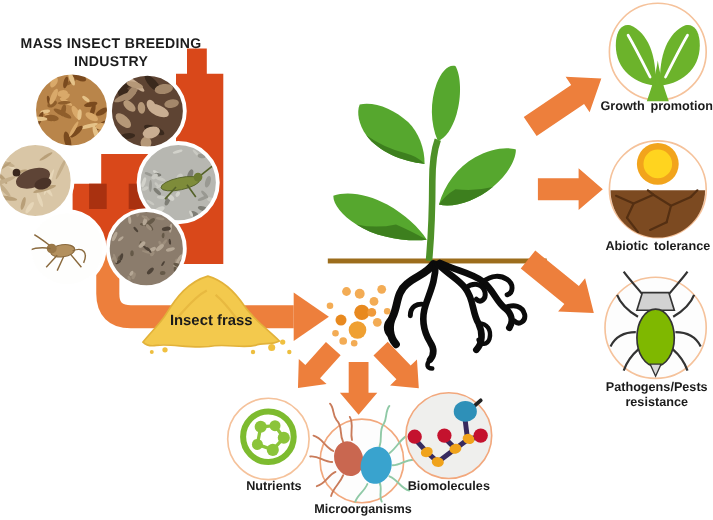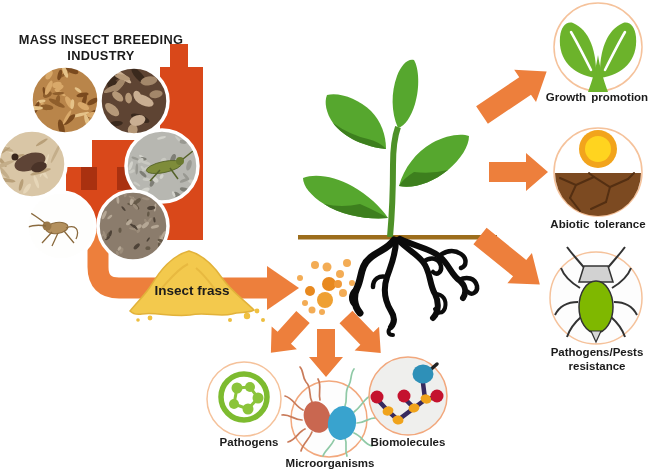--- a/index.html
+++ b/index.html
@@ -433,19 +433,19 @@
       <ellipse cx="423" cy="374" rx="10.5" ry="9.5" fill="#2E90B8"></ellipse>
     </g>
   </g>
 </svg>
 
   <div class="lbl frass-lbl">Insect frass</div>
   <div class="lbl title">
     <div>MASS INSECT BREEDING</div>
     <div>INDUSTRY</div>
   </div>
-  <div class="lbl nutrients-lbl">Pathogens</div>
+  <div class="lbl nutrients-lbl">Nutrients</div>
   <div class="lbl biomol-lbl">Biomolecules</div>
   <div class="lbl micro-lbl">Microorganisms</div>
   <div class="lbl growth-lbl">Growth promotion</div>
   <div class="lbl abiotic-lbl">Abiotic tolerance</div>
   <div class="lbl pathogen-lbl">Pathogens/Pests resistance</div>
 </div>
 
 </body></html>

